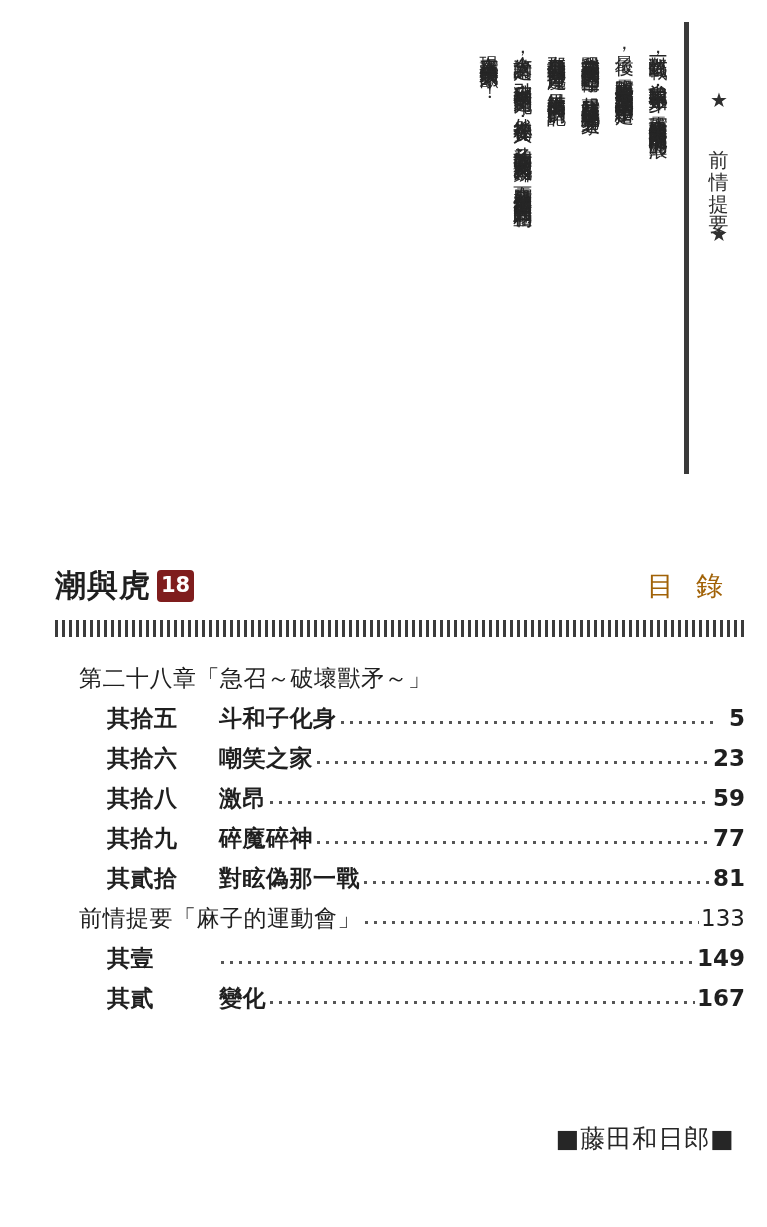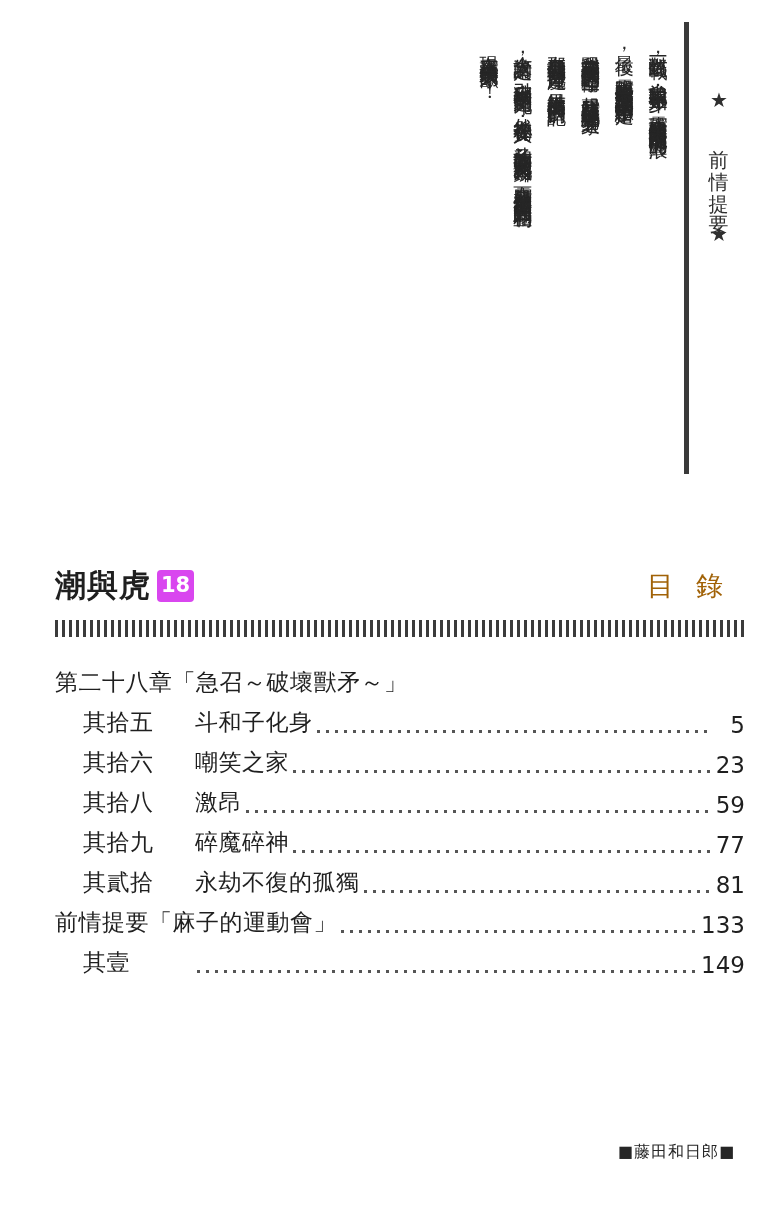--- a/index.html
+++ b/index.html
@@ -88,21 +88,21 @@
     font-weight: 700;
     letter-spacing: 1px;
     color: #1f1f1f;
     line-height: 40px;
     white-space: nowrap;
   }
   #volume-badge {
     display: inline-block;
     vertical-align: 4px;
     margin-left: 6px;
-    background: #d946ef;
+    background: #7f1d1d;
     color: #ffffff;
     font-size: 21px;
     font-weight: 700;
     line-height: 1;
     padding: 5px 4px 6px 4px;
     border-radius: 4px;
     letter-spacing: 0;
     font-family: "DejaVu Sans", "Liberation Sans", sans-serif;
   }
   #toc-label {
@@ -133,34 +133,35 @@
 
   
   #toc-list {
     position: absolute;
     left: 55px;
     top: 658px;
     width: 690px;
   }
   .toc-row {
     display: flex;
-    align-items: flex-end;
+    align-items: center;
     height: 40px;
     white-space: nowrap;
+    margin-left: 24px;
   }
   .toc-row.arc {
     font-size: 23px;
     font-weight: 500;
     color: #1f1f1f;
     letter-spacing: 0.5px;
     padding-left: 0;
   }
   .toc-row.entry {
     font-size: 23px;
-    font-weight: 400;
+    font-weight: 700;
     color: #1f1f1f;
     letter-spacing: 0.5px;
     padding-left: 28px;
   }
   .entry-num {
     flex: 0 0 auto;
     min-width: 112px;
   }
   .entry-title {
     flex: 0 0 auto;
@@ -199,26 +200,25 @@
     color: #1f1f1f;
     min-width: 30px;
   }
   .toc-row.no-leader .leader { visibility: hidden; }
 
   
   #author-credit {
     position: absolute;
     right: 32px;
     top: 1122px;
-    font-size: 16px;
+    font-size: 25px;
     font-weight: 500;
     letter-spacing: 1px;
     color: #262626;
     white-space: nowrap;
-    margin-top: 20px;
   }
 </style>
 </head>
 <body>
 
 <section id="synopsis-section">
 
   <div id="synopsis-rule"></div>
 
   <div id="synopsis-heading">★前情提要★</div>
@@ -265,29 +265,35 @@
       <span class="page-num">59</span>
     </div>
     <div class="toc-row entry">
       <span class="entry-num">其拾九</span>
       <span class="entry-title">碎魔碎神</span>
       <span class="leader"></span>
       <span class="page-num">77</span>
     </div>
     <div class="toc-row entry">
       <span class="entry-num">其貳拾</span>
-      <span class="entry-title">永劫不復的孤獨</span>
+      <span class="entry-title">對眩偽那一戰</span>
       <span class="leader"></span>
       <span class="page-num">81</span>
     </div>
     <div class="toc-row arc">
       <span class="arc-title">前情提要「麻子的運動會」</span>
       <span class="leader"></span>
       <span class="page-num">133</span>
     </div>
     <div class="toc-row entry">
       <span class="entry-num">其壹</span>
       <span class="leader"></span>
       <span class="page-num">149</span>
     </div>
+    <div class="toc-row entry">
+      <span class="entry-num">其貳</span>
+      <span class="entry-title">變化</span>
+      <span class="leader"></span>
+      <span class="page-num">167</span>
+    </div>
   </div>
 
 <div id="author-credit">■藤田和日郎■</div>
 
 </body></html>

